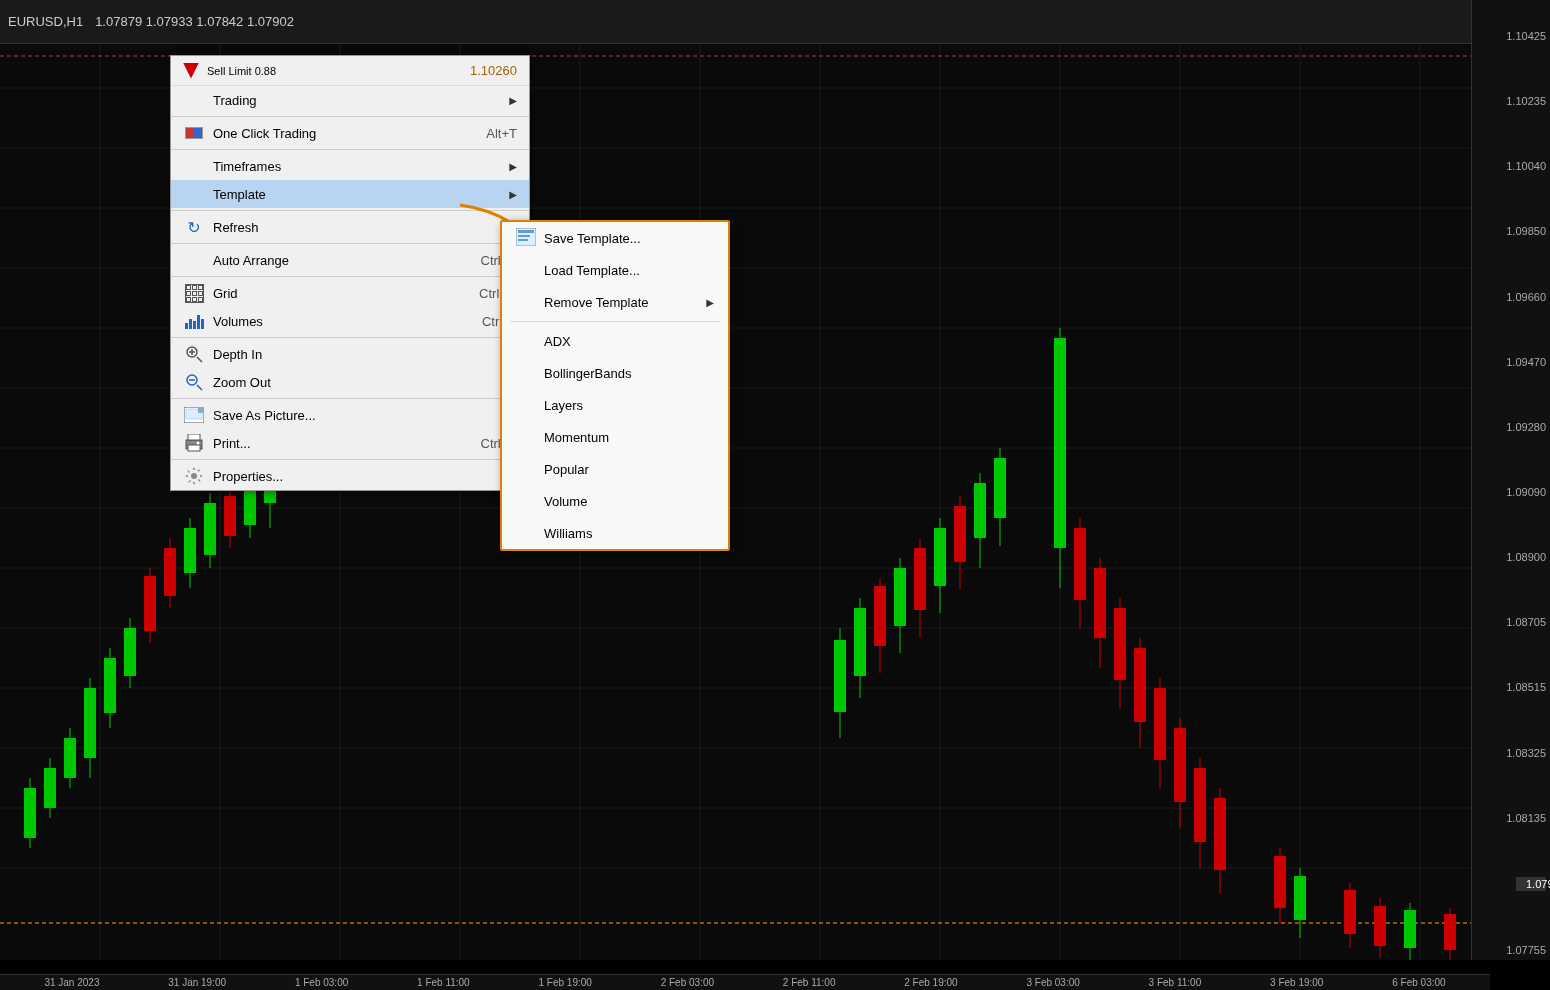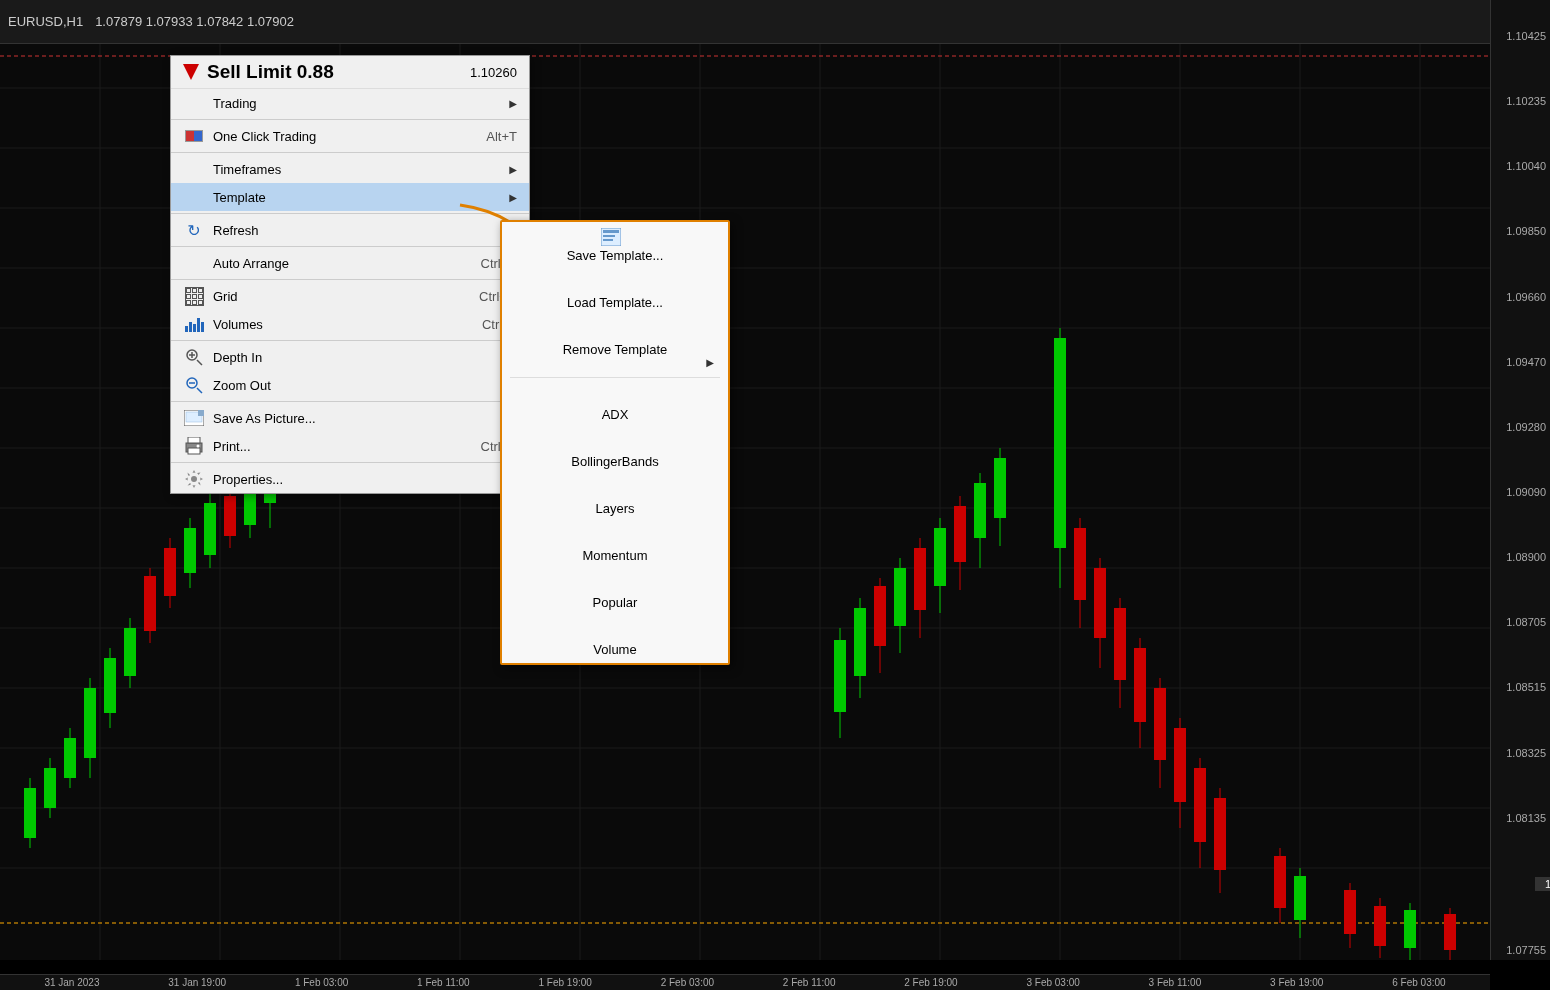--- a/index.html
+++ b/index.html
@@ -38,21 +38,21 @@
       padding: 0 8px;
       font-size: 13px;
       color: #ccc;
       border-bottom: 1px solid #333;
     }
 
     
     #price-axis {
       position: absolute;
       top: 0; right: 0;
-      width: 60px;
+      width: 79px;
       bottom: 30px;
       background: #111;
       border-left: 1px solid #333;
       display: flex;
       flex-direction: column;
       justify-content: space-between;
       padding: 30px 4px 4px;
     }
     .price-label {
       font-size: 11px;
@@ -156,27 +156,26 @@
     .sell-limit-icon {
       width: 16px;
       height: 16px;
       margin-right: 8px;
       background: #cc0000;
       clip-path: polygon(50% 100%, 0% 0%, 100% 0%);
       flex-shrink: 0;
     }
     .sell-limit-text {
       flex: 1;
-      font-size: 19px;
+      font-size: 11px;
       color: #000;
-      font-weight: bold;
     }
     .sell-limit-price {
       font-size: 13px;
-      color: #000000;
+      color: #a16207;
       text-align: right;
     }
 
     
     #template-submenu {
       position: absolute;
       top: 220px;
       left: 500px;
       width: 230px;
       background: #f8f8f8;
@@ -187,21 +186,20 @@
       border-radius: 2px;
     }
 
     .submenu-item {
       display: flex;
       align-items: center;
       padding: 6px 14px;
       cursor: pointer;
       color: #000;
       min-height: 30px;
-      flex-direction: column;
     }
     .submenu-item .sub-icon {
       width: 20px;
       height: 20px;
       margin-right: 8px;
       flex-shrink: 0;
     }
     .submenu-item .sub-arrow {
       margin-left: auto;
       color: #333;
@@ -705,20 +703,24 @@
   <div class="submenu-item">
     <div class="sub-icon"></div>
     <span>Popular</span>
   </div>
 
   <div class="submenu-item">
     <div class="sub-icon"></div>
     <span>Volume</span>
   </div>
 
+  <div class="submenu-item">
+    <div class="sub-icon"></div>
+    <span>Williams</span>
+  </div>
 </div>
 
 <svg id="arrow-annotation" style="position:absolute; top:195px; left:450px; width:120px; height:100px; z-index:105; pointer-events:none;">
   <defs>
     <marker id="arrowhead" markerWidth="10" markerHeight="7" refX="10" refY="3.5" orient="auto">
       <polygon points="0 0, 10 3.5, 0 7" fill="#e08000"></polygon>
     </marker>
   </defs>
   <path d="M 10 10 Q 80 20 100 80" stroke="#e08000" stroke-width="3" fill="none" marker-end="url(#arrowhead)"></path>
 </svg>

